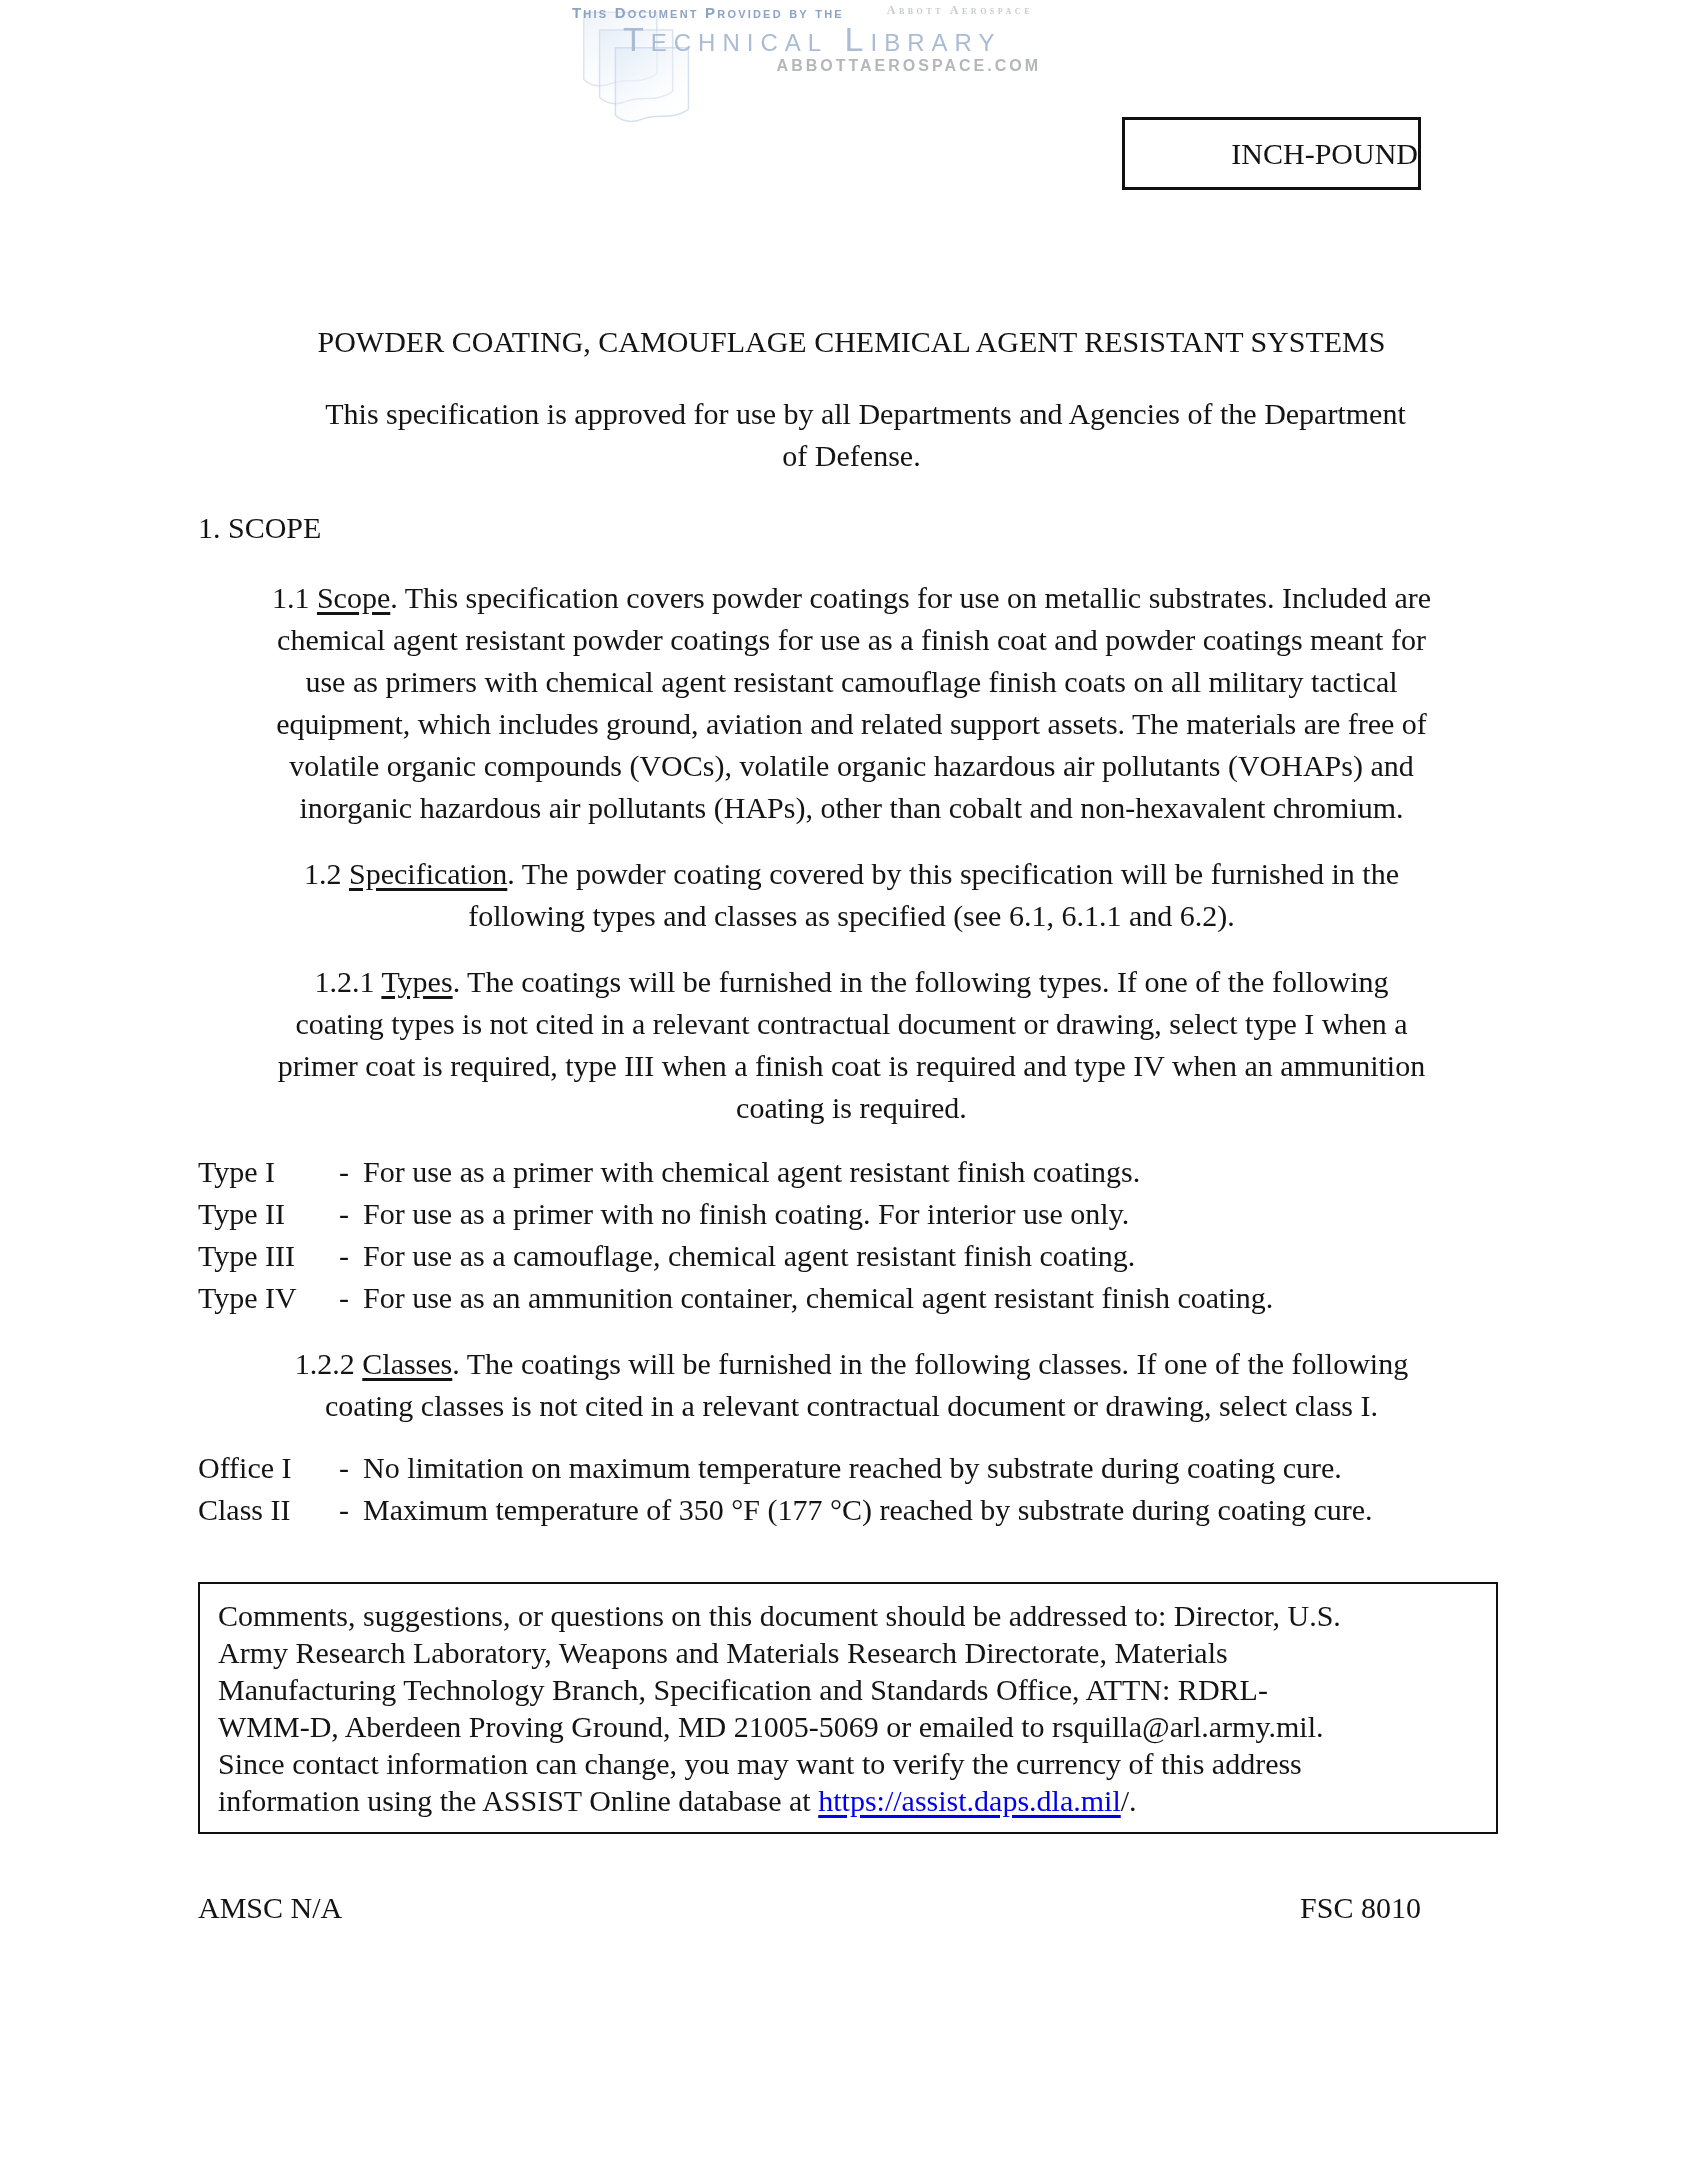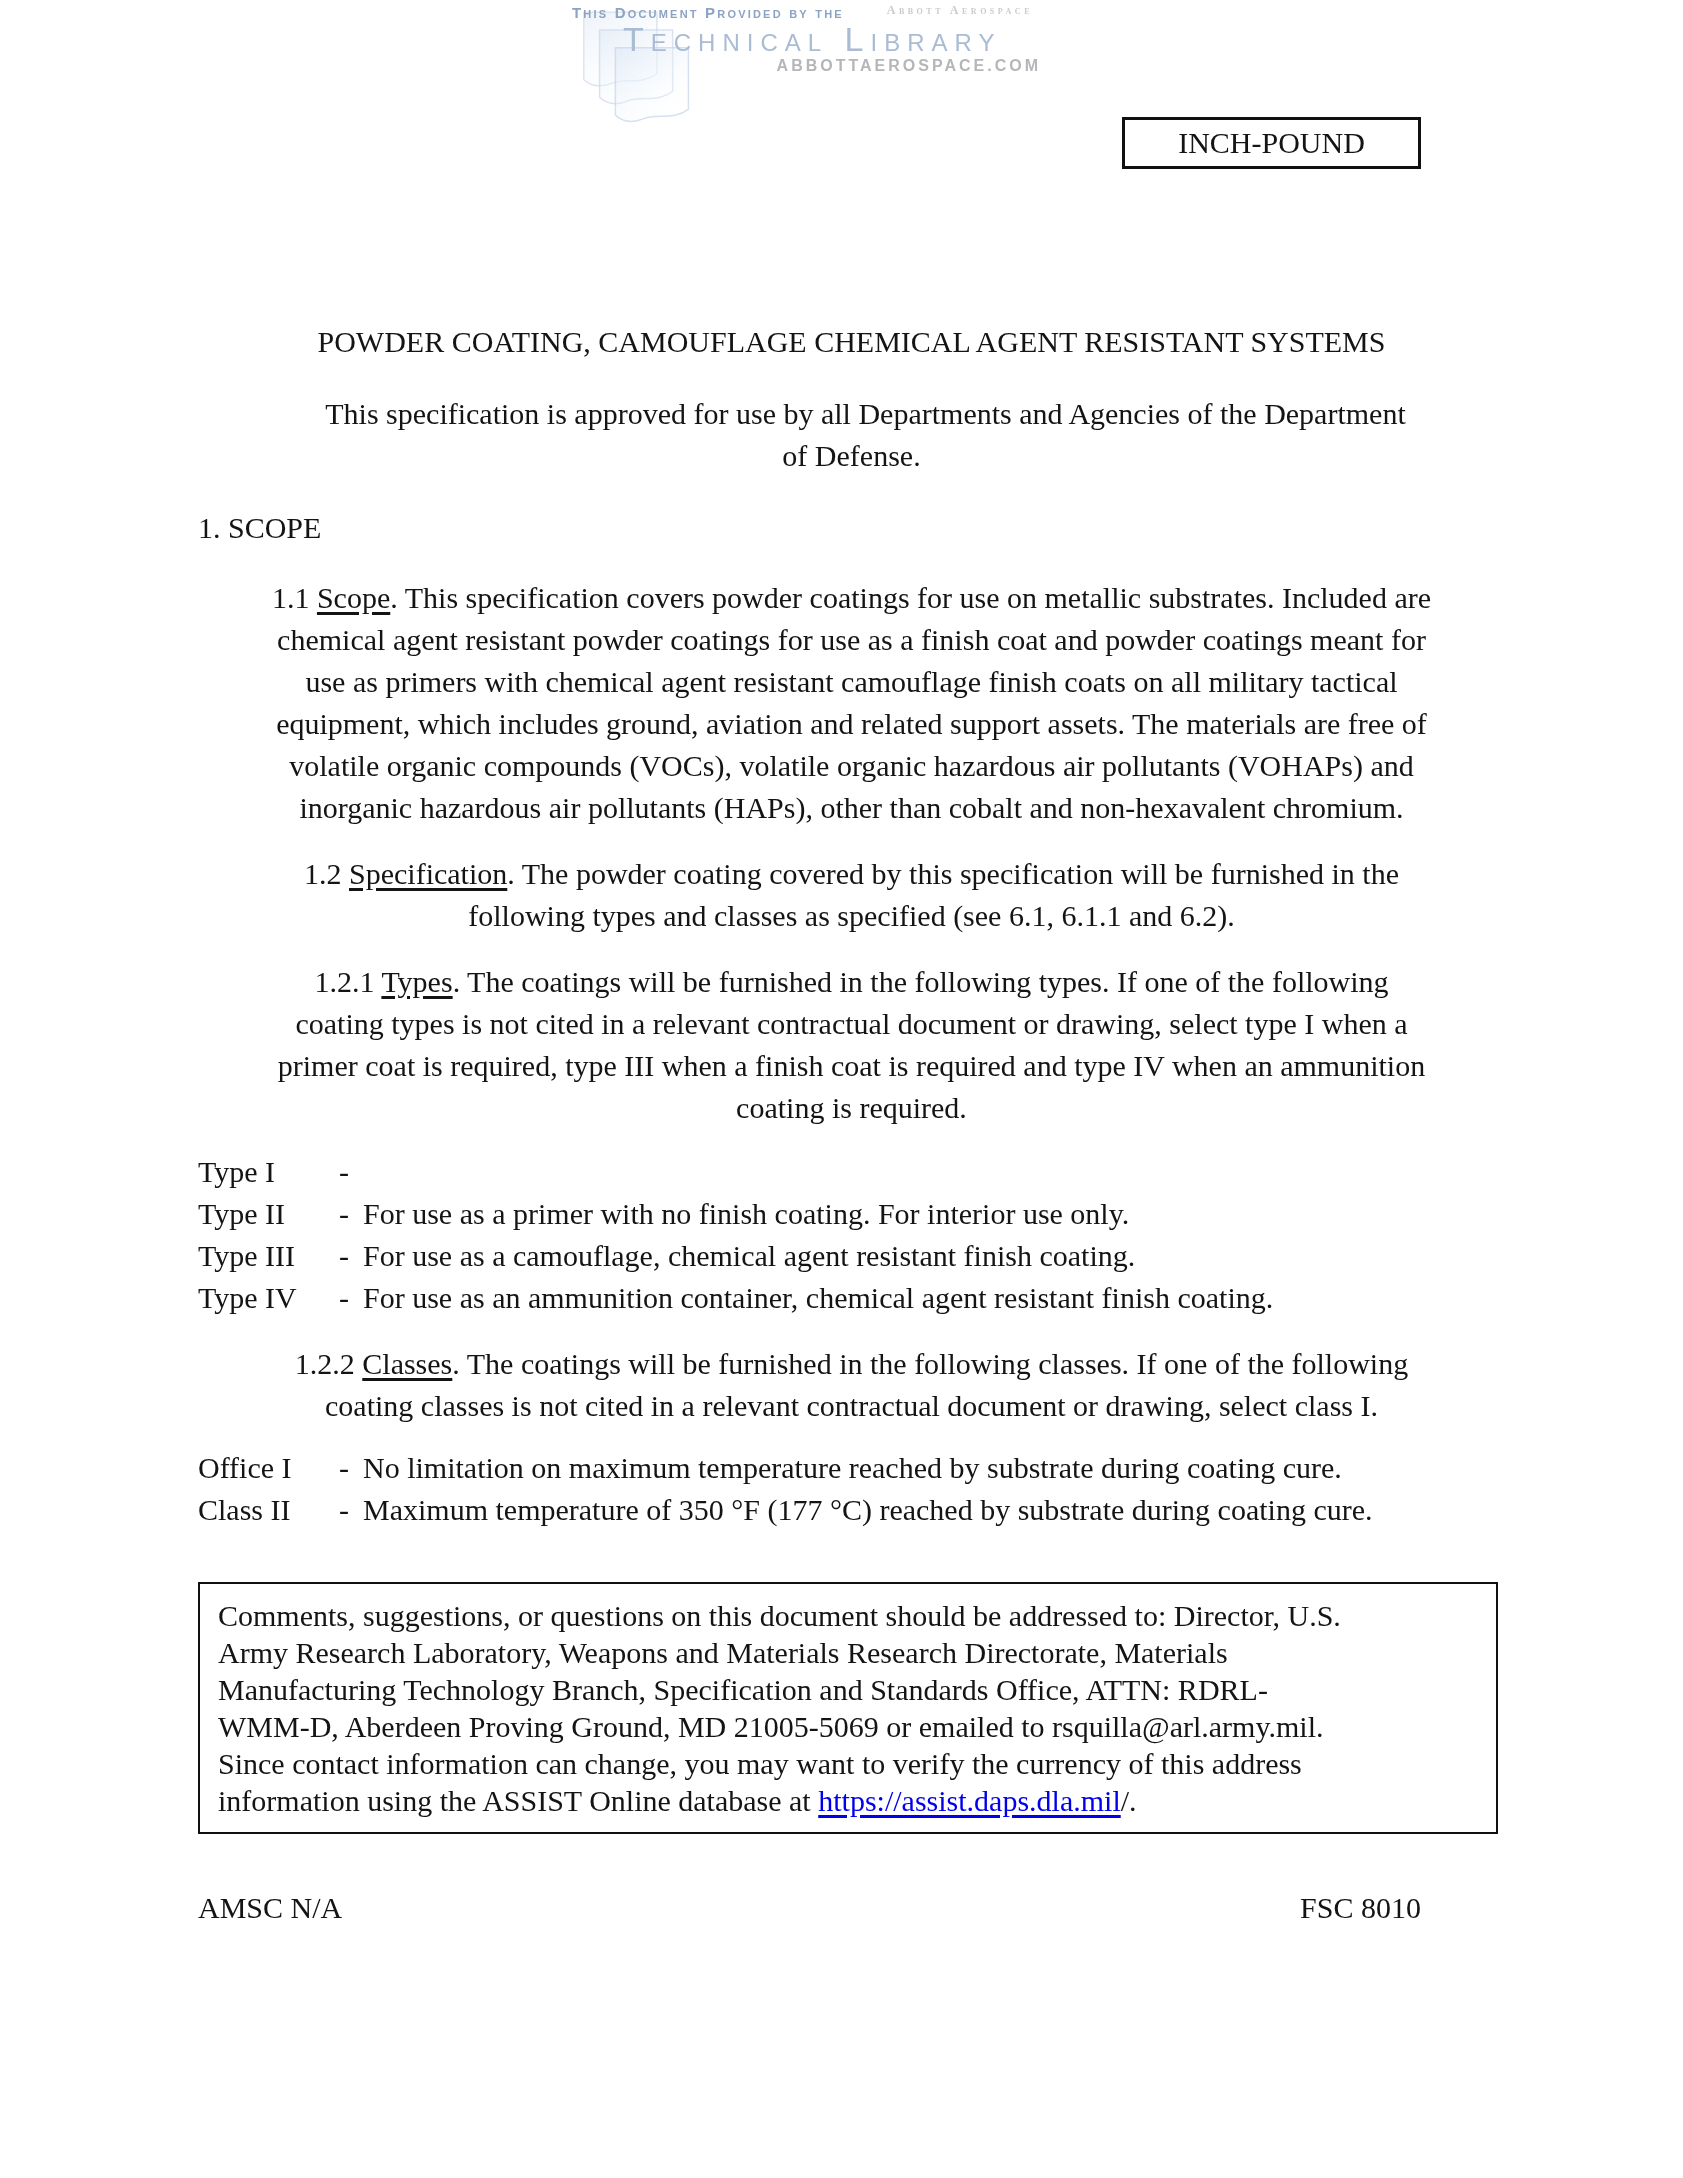--- a/index.html
+++ b/index.html
@@ -76,25 +76,25 @@
     color: #b4b6b9;
     white-space: nowrap;
   }
 
   
   .inch-pound-box {
     position: absolute;
     left: 1122px;
     top: 117px;
     width: 299px;
-    height: 52px;
+    height: 73px;
     border: 3px solid #101010;
     display: flex;
     align-items: center;
-    justify-content: center;
+    justify-content: flex-end;
     font-size: 30px;
   }
   .doc-id {
     position: absolute;
     left: 1151px;
     top: 177px;
     font-size: 30px;
     line-height: 38px;
   }
 
@@ -193,20 +193,21 @@
 
     <p class="para p121"><span>1.2.1 </span><span class="u">Types</span><span>. The coatings will be furnished in the following types. If one of the following
 coating types is not cited in a relevant contractual document or drawing, select type I when a
 primer coat is required, type III when a finish coat is required and type IV when an ammunition
 coating is required.</span></p>
 
     <div class="def-list">
       <div class="def-row">
         <span>Type I</span>
           <span>-</span>
+          <span>For use as a primer with chemical agent resistant finish coatings.</span>
       </div>
       <div class="def-row">
         <span>Type II</span>
           <span>-</span>
           <span>For use as a primer with no finish coating. For interior use only.</span>
       </div>
       <div class="def-row">
         <span>Type III</span>
           <span>-</span>
           <span>For use as a camouflage, chemical agent resistant finish coating.</span>

